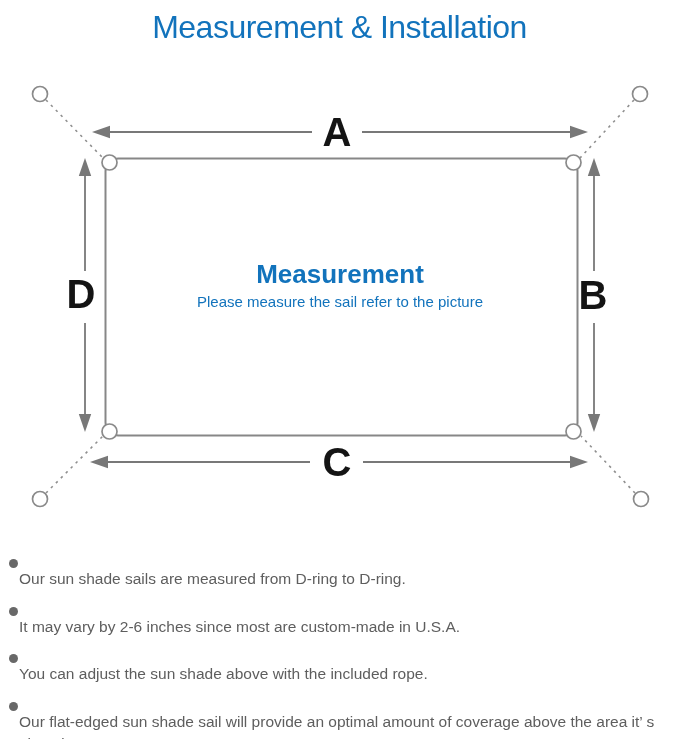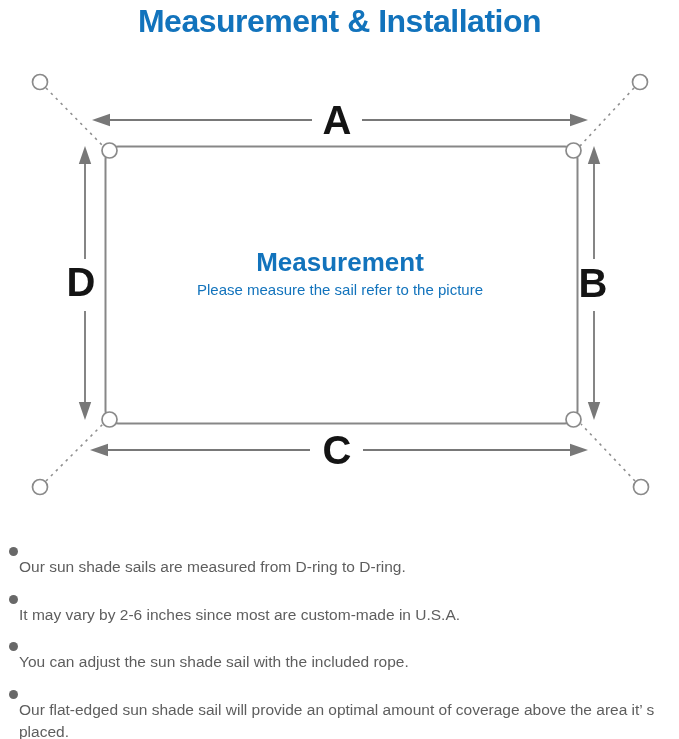--- a/index.html
+++ b/index.html
@@ -4,23 +4,23 @@
 <style>
   html,body{margin:0;padding:0;background:#ffffff;}
   .page{
     position:relative;
     width:679px;height:739px;
     background:#ffffff;
     font-family:"Liberation Sans",sans-serif;
     overflow:hidden;
   }
   .page-title{
-    margin:0;height:40px;padding-top:3px;
+    margin:6px;height:40px;padding-top:3px;
     text-align:center;
-    font-size:32px;font-weight:700;
+    font-size:32px;font-weight:400;
     color:#1273bc;
     letter-spacing:-0.5px;
   }
   .diagram-svg{display:block;width:679px;height:460px;}
   .dim-label{font-size:40px;font-weight:700;fill:#141414;}
   .center-heading{font-size:26px;font-weight:700;fill:#1273bc;}
   .center-caption{font-size:15px;fill:#1273bc;}
   .sail-line{stroke:#878787;fill:none;}
   .arrow-line{stroke:#787878;stroke-width:1.8;fill:none;}
   .arrow-head{fill:#787878;stroke:none;}
@@ -111,21 +111,21 @@
     <div class="note-row">
       <span class="note-dot"></span>
       <span class="note-text">Our sun shade sails are measured from D-ring to D-ring.</span>
     </div>
     <div class="note-row">
       <span class="note-dot"></span>
       <span class="note-text">It may vary by 2-6 inches since most are custom-made in U.S.A.</span>
     </div>
     <div class="note-row">
       <span class="note-dot"></span>
-      <span class="note-text">You can adjust the sun shade sail with the included rope.</span>
+      <span class="note-text">You can adjust the sun shade above with the included rope.</span>
     </div>
     <div class="note-row">
       <span class="note-dot"></span>
       <span class="note-text">Our flat-edged sun shade sail will provide an optimal amount of coverage above the area it’ s placed.</span>
     </div>
   </div>
 
 </div>
 
 </body></html>

